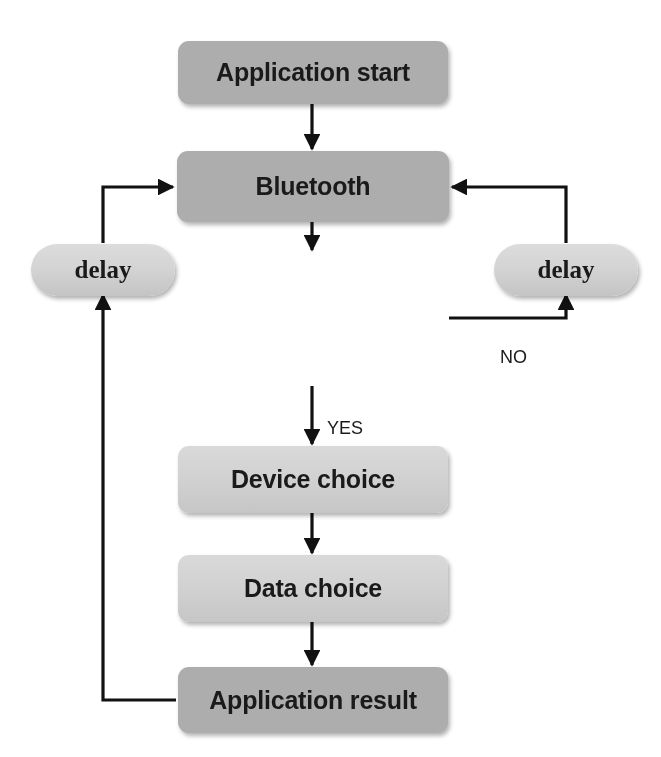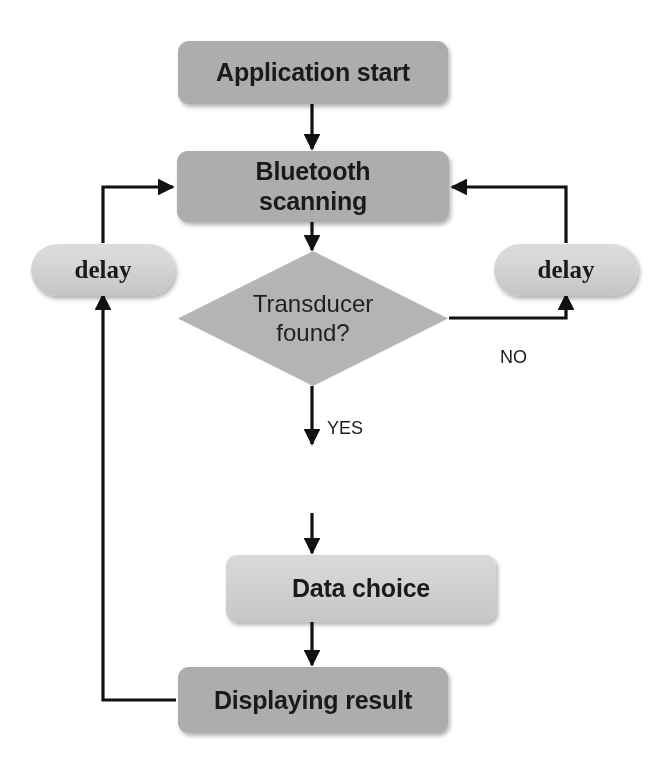--- a/index.html
+++ b/index.html
@@ -135,47 +135,40 @@
       <path d="M 103 243 L 103 187 L 173 187"></path>
     </g>
   </svg>
 
   <div class="node box-dark" style="left:178px; top:41px; width:270px; height:63px;">
     <span>Application start</span>
   </div>
 
   <div class="node box-dark two-line" style="left:177px; top:151px; width:272px; height:71px; flex-direction:column;">
     <span>Bluetooth</span>
-    <span>scanning</span>
   </div>
 
-  <div class="diamond-wrap" style="left:178px; top:251px; width:270px; height:135px;">
-    <div class="diamond-shape"></div>
-    <div class="diamond-label">
-      <div>
-        <div>Transducer</div>
-        <div>found?</div>
-      </div>
-    </div>
-  </div>
 
   <div class="node pill" style="left:31px; top:244px; width:144px; height:52px;">
     <span>delay</span>
   </div>
 
   <div class="node pill" style="left:494px; top:244px; width:144px; height:52px;">
     <span>delay</span>
   </div>
 
+  <div class="node box-light" style="left:178px; top:446px; width:270px; height:67px;">
+    <span>Device choice</span>
+  </div>
 
-  <div class="node box-light" style="left:178px; top:555px; width:270px; height:67px;margin-left:48px;">
+  <div class="node box-light" style="left:178px; top:555px; width:270px; height:67px;">
     <span>Data choice</span>
   </div>
 
   <div class="node box-dark" style="left:178px; top:667px; width:270px; height:66px;">
-    <span>Displaying result</span>
+    <span>Application result</span>
   </div>
 
   <div class="edge-label" style="left:500px; top:327px;">NO</div>
 
   <div class="edge-label" style="left:327px; top:398px;text-align:right;">YES</div>
 
 </div>
 
 </body></html>

